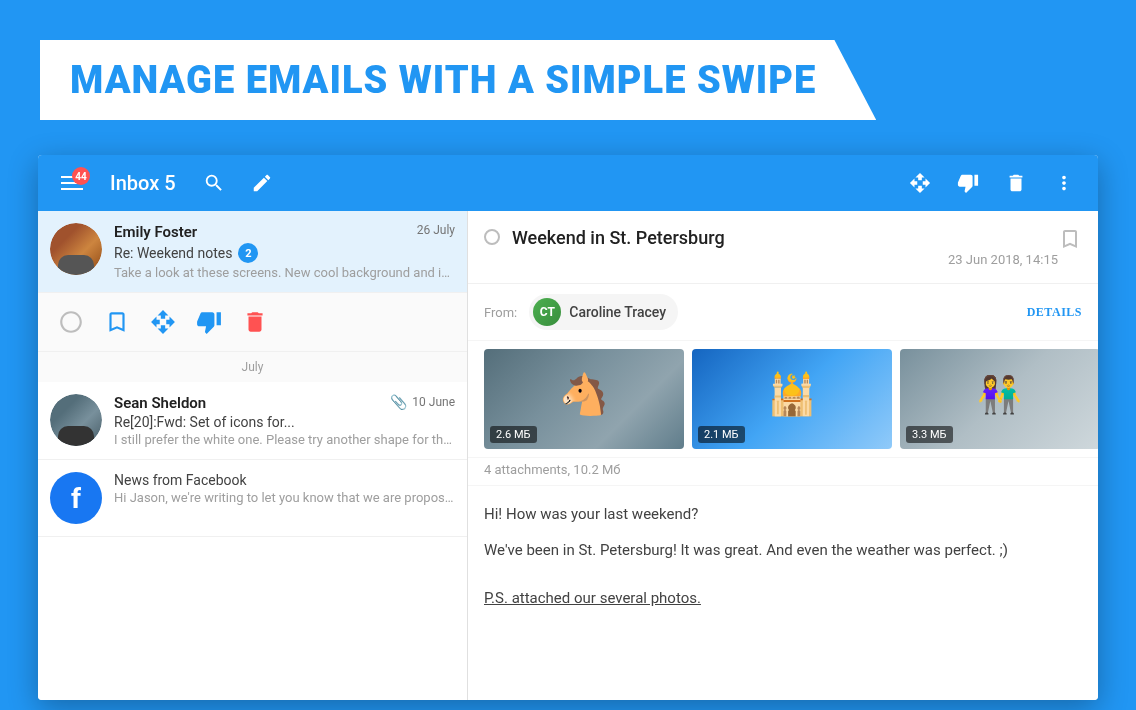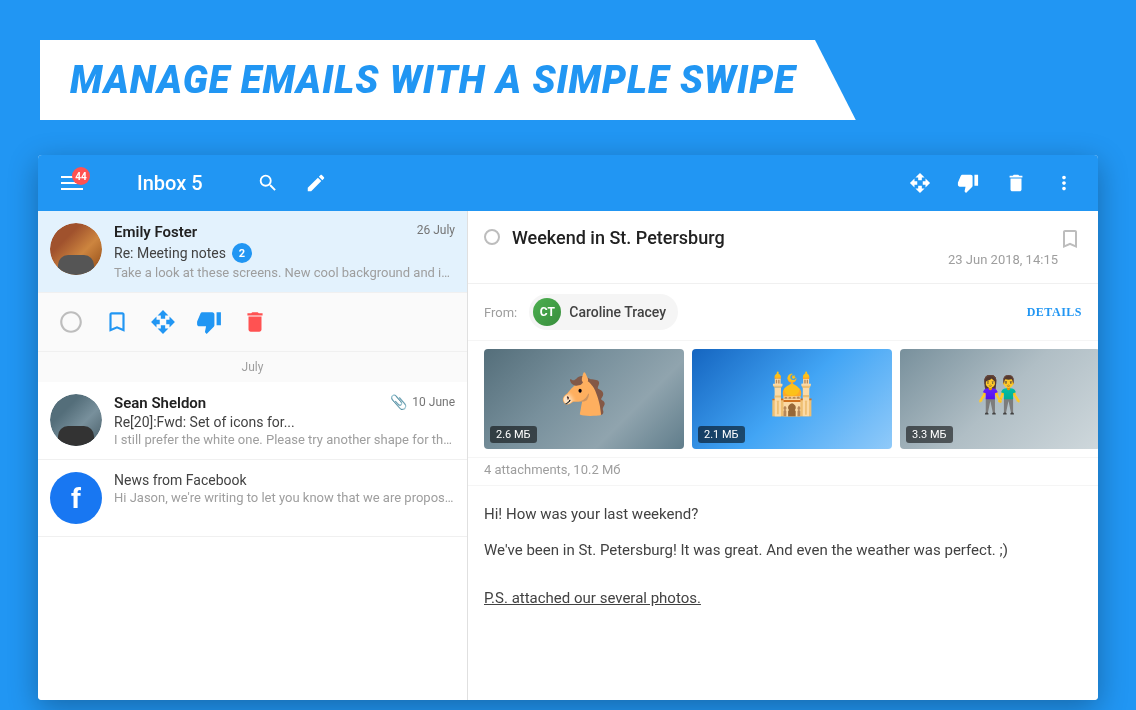--- a/index.html
+++ b/index.html
@@ -29,21 +29,20 @@
       padding: 18px 60px 18px 30px;
     }
 
     .banner-title {
       font-size: 38px;
       font-weight: 900;
       color: #2196F3;
       text-transform: uppercase;
       letter-spacing: 1px;
       white-space: nowrap;
-      font-style: italic;
     }
 
     
     .app-window {
       position: absolute;
       top: 155px;
       left: 38px;
       right: 38px;
       bottom: 10px;
       background: #f5f5f5;
@@ -61,21 +60,20 @@
       display: flex;
       align-items: center;
       padding: 0 12px;
       flex-shrink: 0;
     }
 
     .toolbar-left {
       display: flex;
       align-items: center;
       flex: 1;
-      gap: 27px;
     }
 
     .menu-btn {
       position: relative;
       width: 44px;
       height: 44px;
       display: flex;
       align-items: center;
       justify-content: center;
       cursor: pointer;
@@ -580,21 +578,21 @@
       <div class="email-item active">
         <div class="avatar">
           <div class="avatar-emily-img"></div>
         </div>
         <div class="email-body">
           <div class="email-header">
             <span class="sender-name">Emily Foster</span>
             <span class="email-date">26 July</span>
           </div>
           <div class="email-subject">
-            <span>Re: Meeting notes</span>
+            <span>Re: Weekend notes</span>
             <span class="unread-badge">2</span>
           </div>
           <div class="email-preview">
             <span>Take a look at these screens. New cool background and icons...</span>
           </div>
         </div>
       </div>
 
       <div class="swipe-actions">
 

